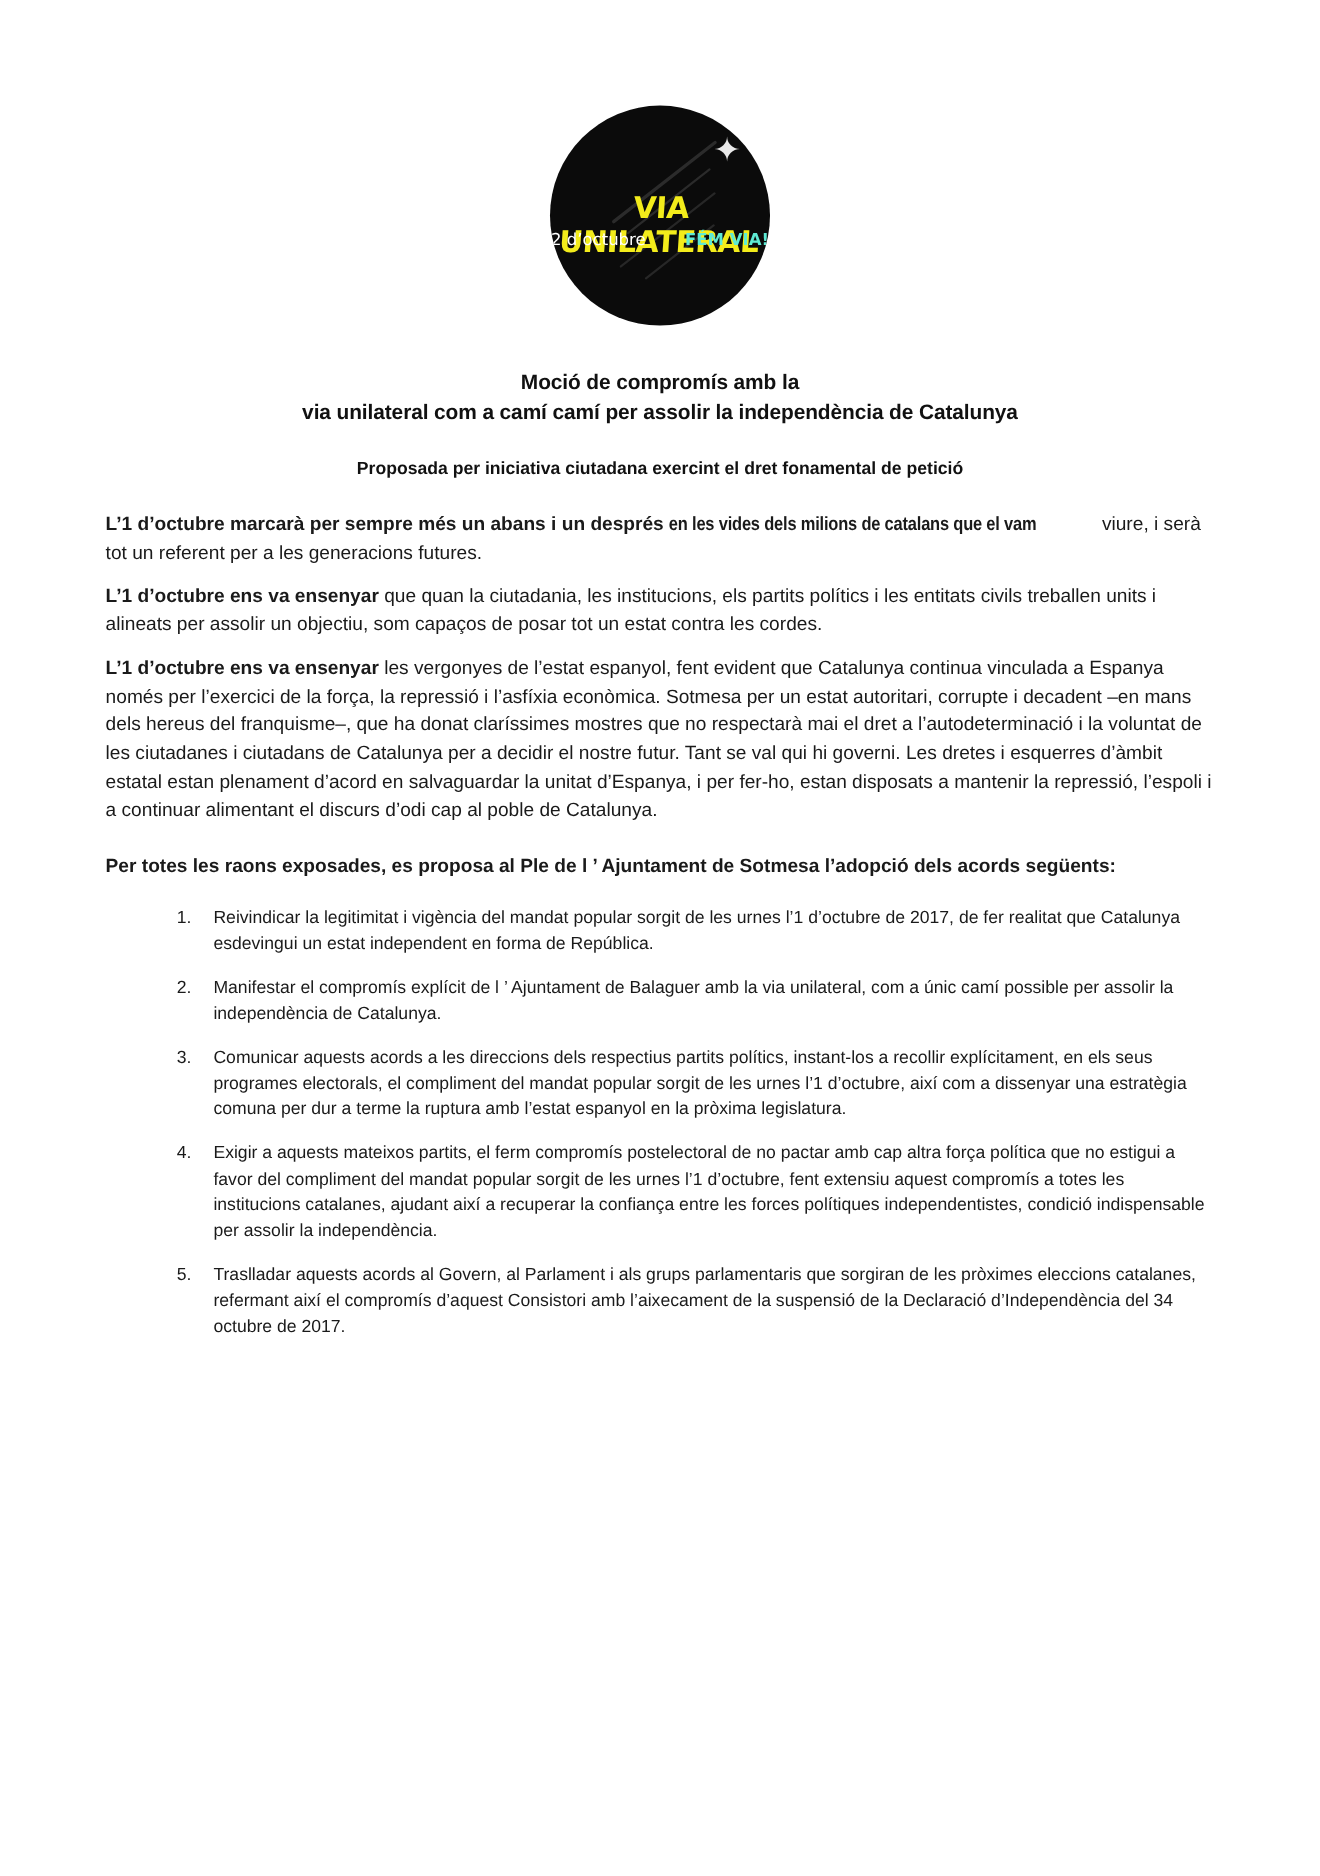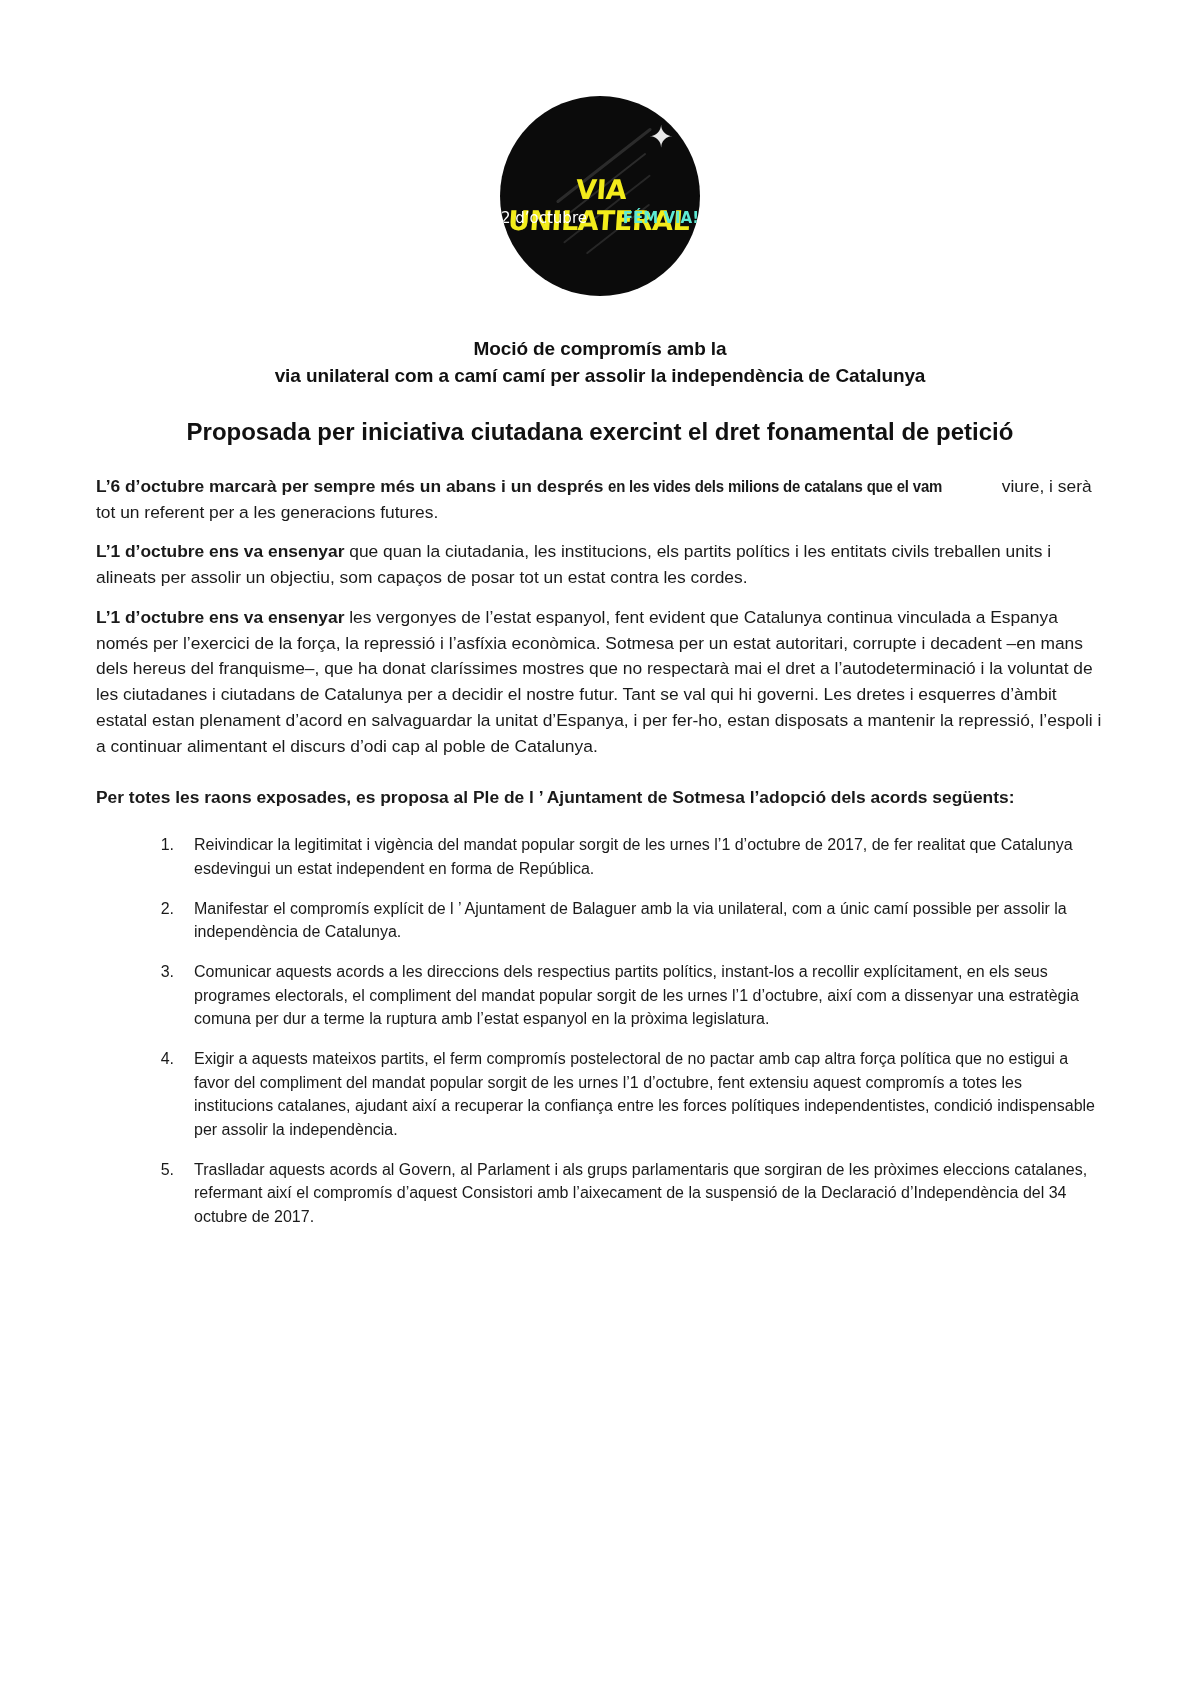--- a/index.html
+++ b/index.html
@@ -96,21 +96,21 @@
     line-height: 1.42;
     font-weight: bold;
     text-align: center;
     margin: 40px 0 0 0;
     color: #111;
     letter-spacing: -0.1px;
   }
   h1.doc-title .l1 { display: block; }
   h1.doc-title .l2 { display: block; }
   h2.doc-subtitle {
-    font-size: 24px;
+    font-size: 16px;
     font-weight: bold;
     text-align: center;
     margin: 28px 0 0 0;
     color: #111;
   }
 
   
   .body-block {
     margin-top: 28px;
   }
@@ -184,21 +184,21 @@
     <h1 class="doc-title">
       <span class="l1">Moció de compromís amb la</span>
       <span class="l2">via unilateral com a camí camí per assolir la independència de Catalunya</span>
     </h1>
 
     <h2 class="doc-subtitle">Proposada per iniciativa ciutadana exercint el dret fonamental de petició</h2>
 
     <div class="body-block">
 
       <p class="para">
-        <b>L’6 d’octubre marcarà per sempre més un abans i un després</b>
+        <b>L’1 d’octubre marcarà per sempre més un abans i un després</b>
         <span class="cond">en les vides dels milions de catalans que el vam</span><span> viure, i serà tot un referent per a les generacions futures.</span>
       </p>
 
 
       <p class="para">
         <b>L’1 d’octubre ens va ensenyar</b><span> que quan la ciutadania, les institucions, els partits polítics i les entitats civils treballen units i alineats per assolir un objectiu, som capaços de posar tot un estat contra les cordes.</span>
       </p>
 
       <p class="para">
         <b>L’1 d’octubre ens va ensenyar</b><span> les vergonyes de l’estat espanyol, fent evident que Catalunya continua vinculada a Espanya només per l’exercici de la força, la repressió i l’asfíxia econòmica. Sotmesa per un estat autoritari, corrupte i decadent –en mans dels hereus del franquisme–, que ha donat claríssimes mostres que no respectarà mai el dret a l’autodeterminació i la voluntat de les ciutadanes i ciutadans de Catalunya per a decidir el nostre futur. Tant se val qui hi governi. Les dretes i esquerres d’àmbit estatal estan plenament d’acord en salvaguardar la unitat d’Espanya, i per fer-ho, estan disposats a mantenir la repressió, l’espoli i a continuar alimentant el discurs d’odi cap al poble de Catalunya.</span>

